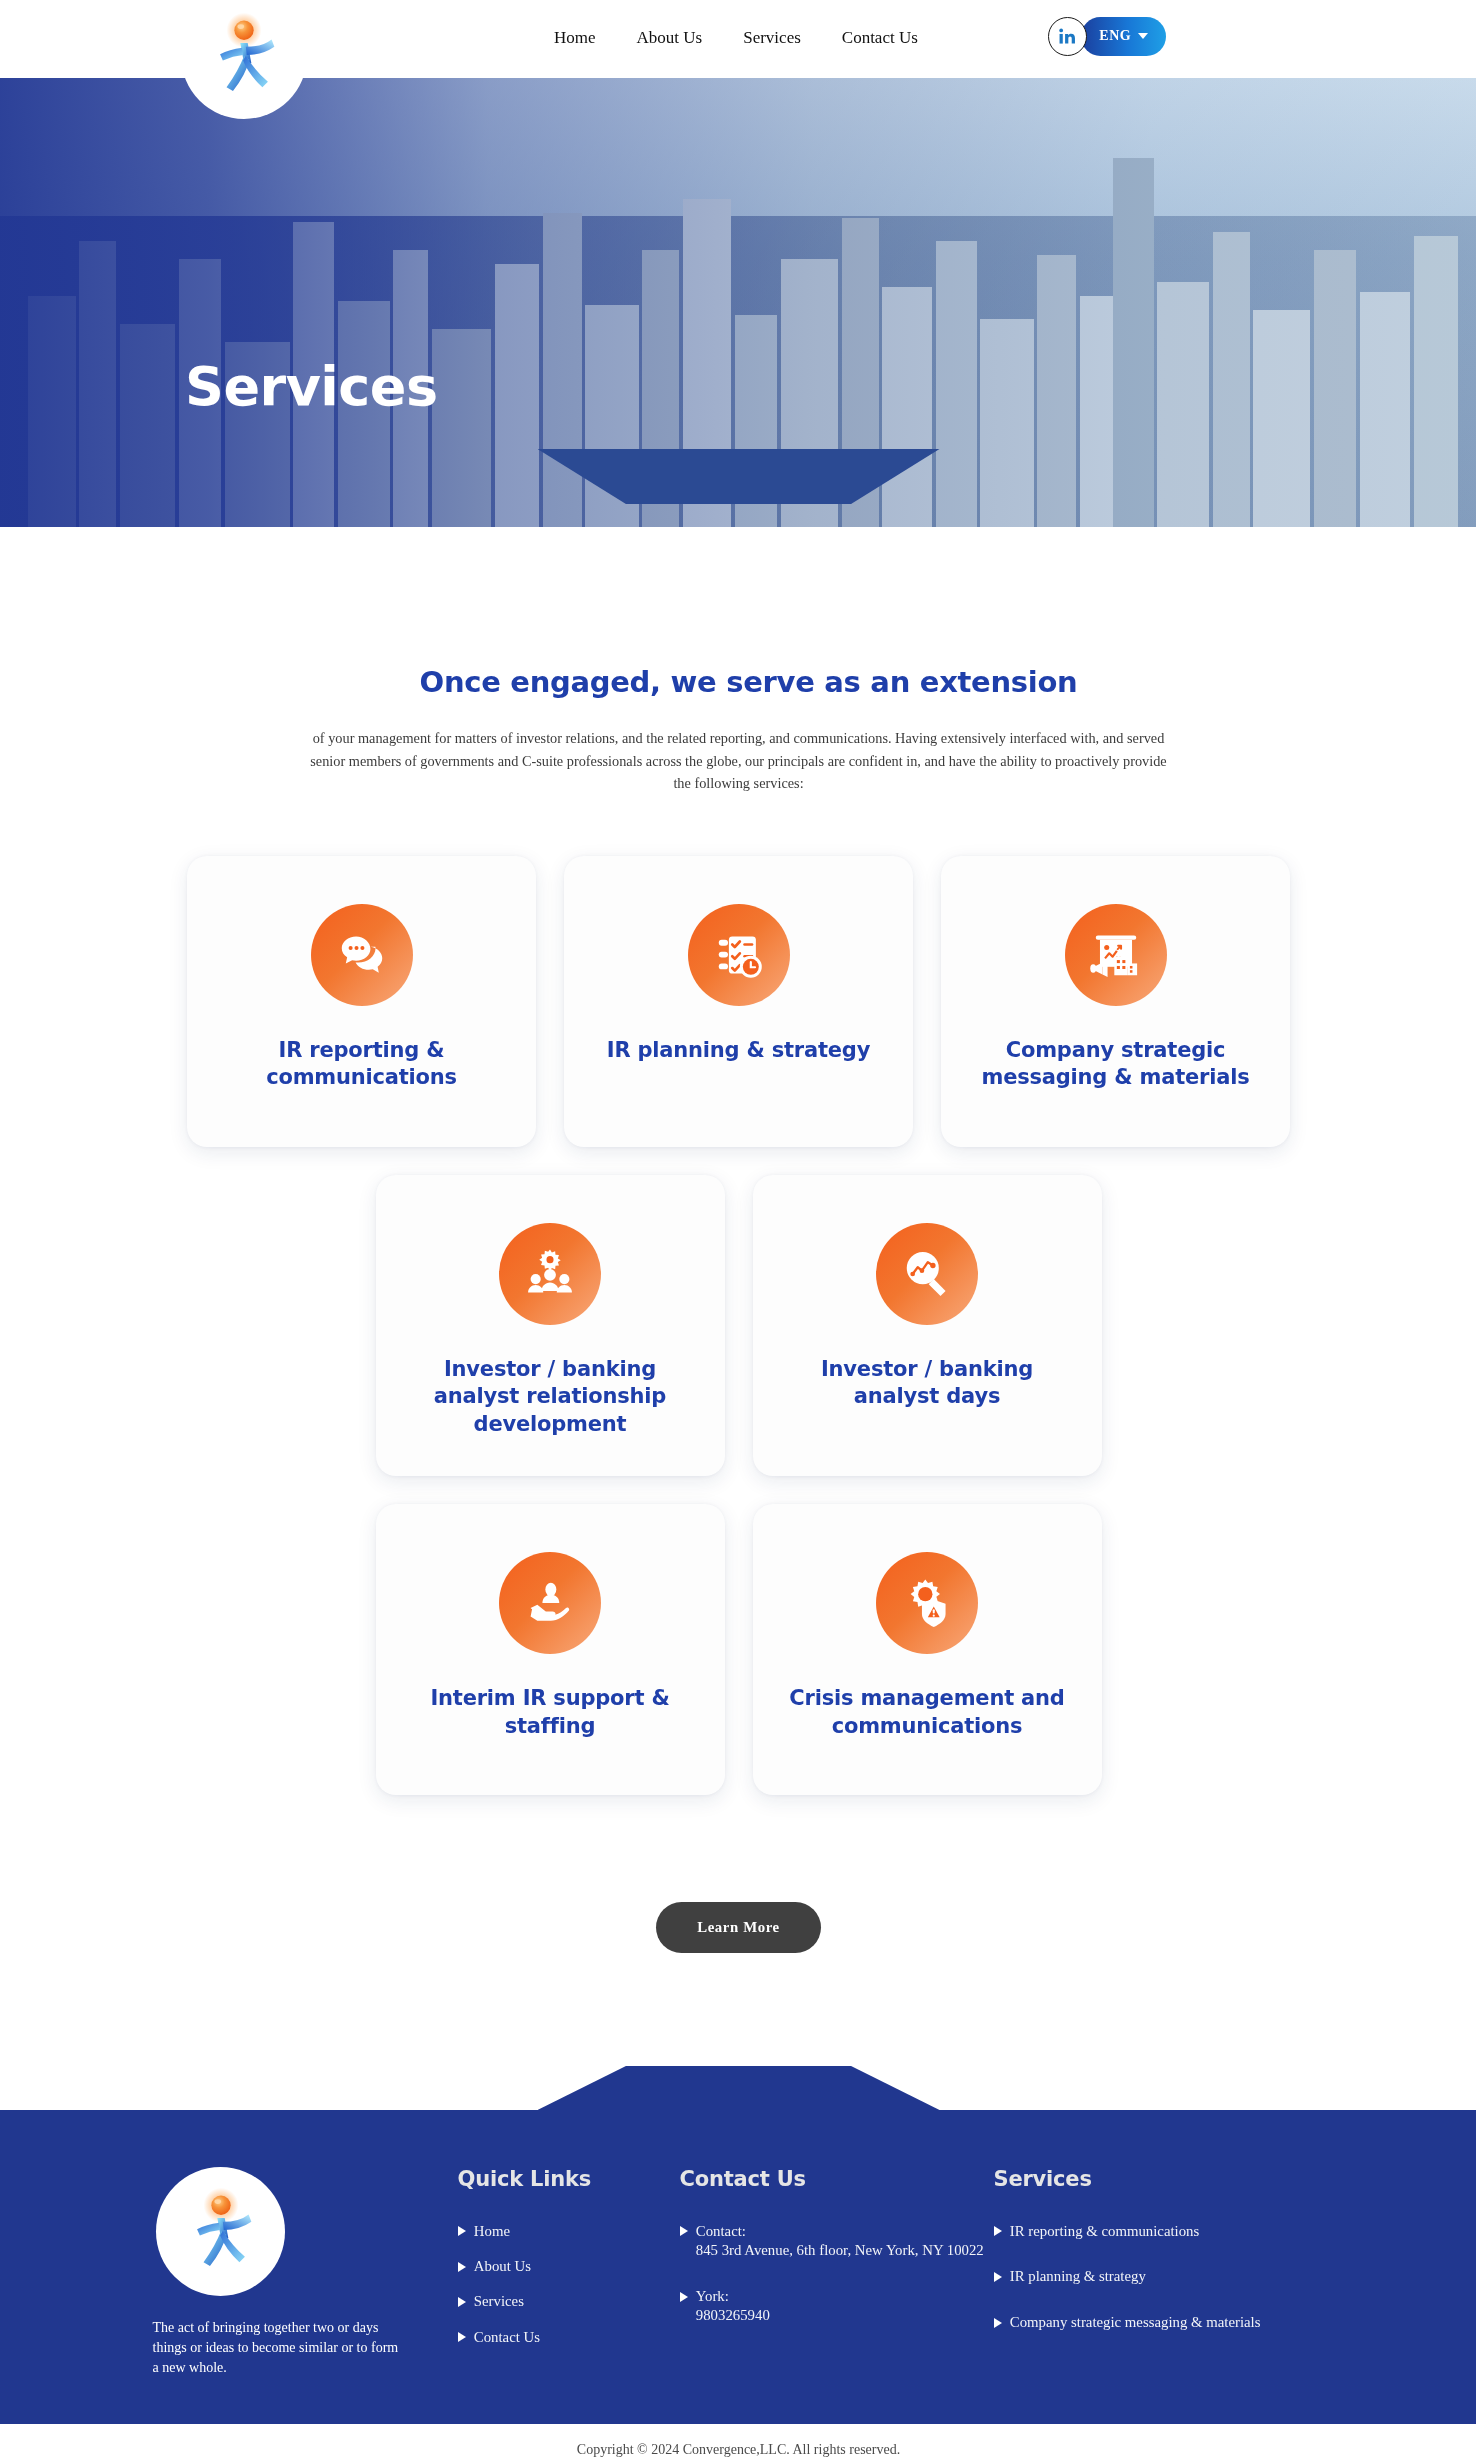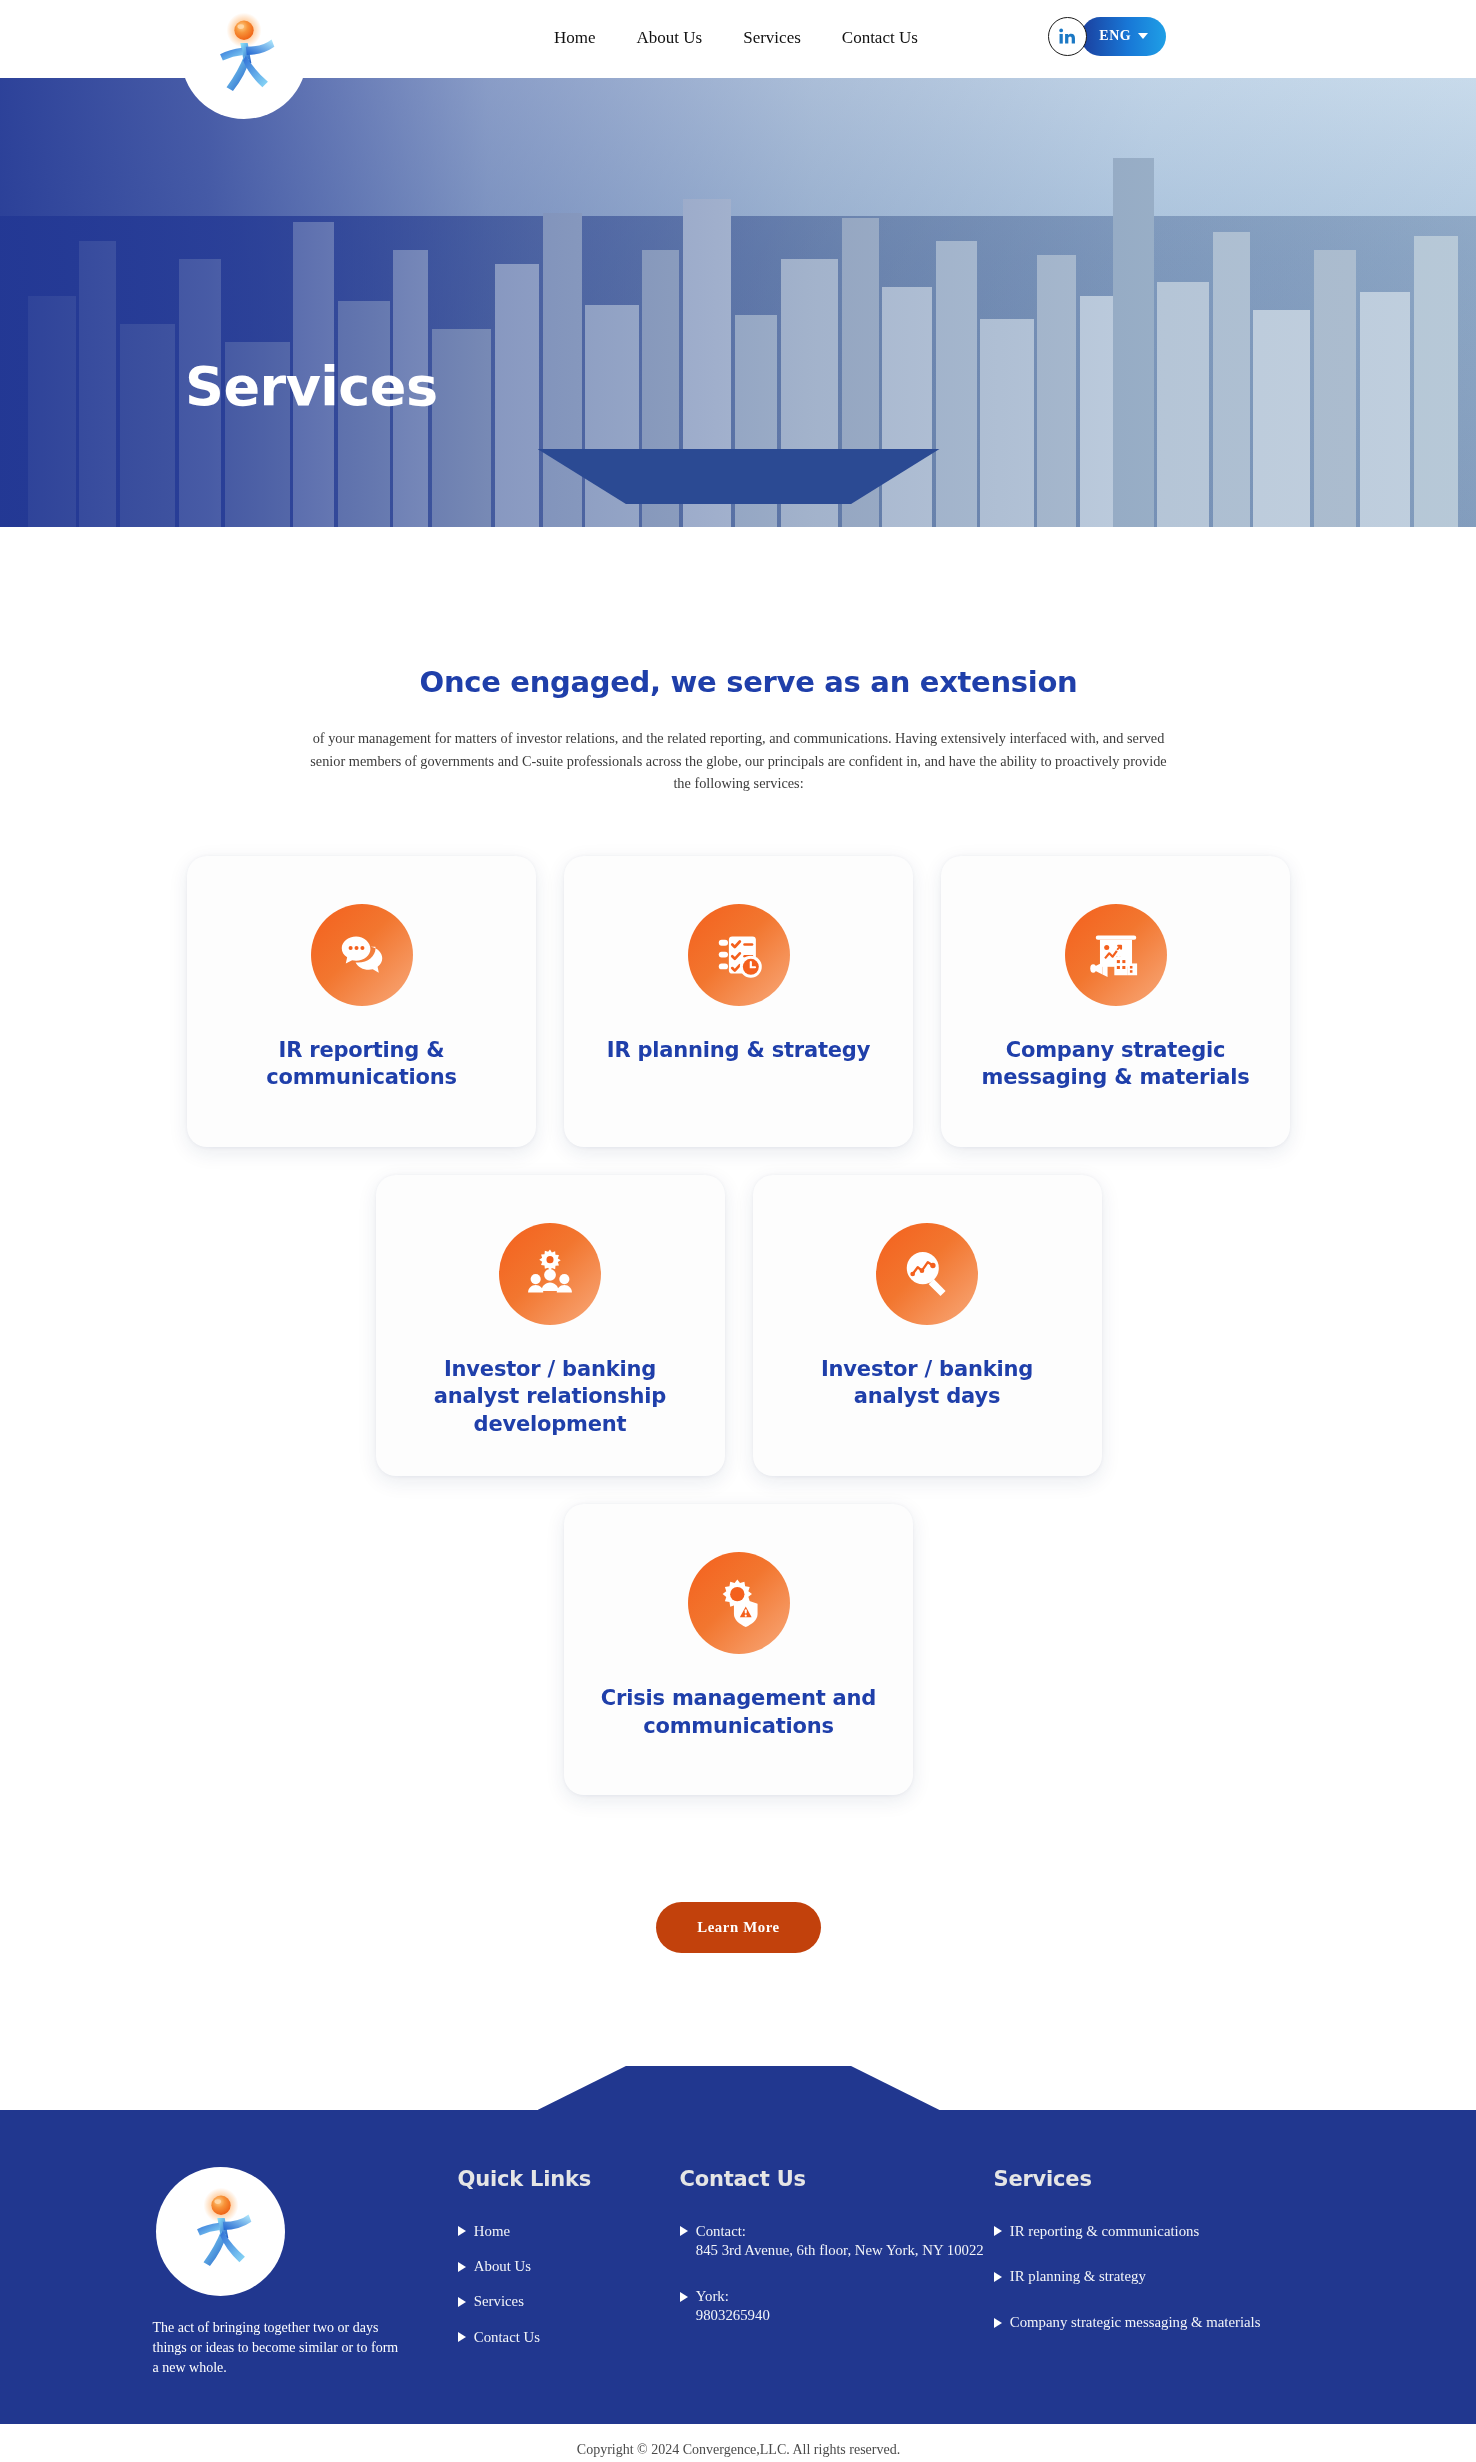--- a/index.html
+++ b/index.html
@@ -202,21 +202,21 @@
   }
 
   
   .cta{
     margin-top:107px;
     display:flex;justify-content:center;
   }
   .cta button{
     border:none;
     cursor:pointer;
-    background:#c2410c;
+    background:#404040;
     color:#ffffff;
     font-family:"Liberation Serif", serif;
     font-size:14.8px;
     font-weight:700;
     letter-spacing:0.6px;
     padding:0 41px;
     height:51px;
     border-radius:26px;
   }
 
@@ -504,20 +504,31 @@
           <path d="M40 38l14 14-6 6-14-14z" fill="#fff"></path>
         </svg>
       </div>
       <h3>Investor / banking analyst days</h3>
     </div>
 
   </div>
 
   <div class="card-row">
 
+    <div class="card">
+      <div class="icon-circle">
+        <svg viewBox="0 0 64 64" fill="#fff">
+          <ellipse cx="33" cy="16" rx="6.5" ry="8"></ellipse>
+          <path d="M23 32c0-5.8 4.5-10 10-10s10 4.2 10 10z"></path>
+          <path d="M9 38l8-4 10 8h8c2.2 0 3.6 1.3 3.6 3s-1.5 3-3.6 3H25l-8-3z"></path>
+          <path d="M38 46c5-1 9-4 13-8 2-2 5 1 3.2 3.2C49 47.5 41 53 33 53H17l-8-5 2-10z"></path>
+        </svg>
+      </div>
+      <h3>Interim IR support &amp; staffing</h3>
+    </div>
 
     <div class="card">
       <div class="icon-circle">
         <svg viewBox="0 0 64 64" fill="#fff">
           <path d="M30 4l3.2 4.3 5.2-1.6.9 5.4 5.4.9-1.6 5.2 4.3 3.2-4.3 3.2 1.6 5.2-5.4.9-.9 5.4-5.2-1.6L30 39l-3.2-4.3-5.2 1.6-.9-5.4-5.4-.9 1.6-5.2L12.6 21.4l4.3-3.2-1.6-5.2 5.4-.9.9-5.4 5.2 1.6z"></path>
           <circle cx="30" cy="21.5" r="8.5" fill="#f4601d"></circle>
           <path d="M40 28l14 5v12c0 7-6.5 12-14 15.5C32.5 57 26 52 26 45V33z" fill="#fff"></path>
           <path d="M40 36l7 13H33z" fill="#f4601d"></path>
           <rect x="38.8" y="39.5" width="2.4" height="5" rx="1.2" fill="#fff"></rect>
           <circle cx="40" cy="47" r="1.3" fill="#fff"></circle>

